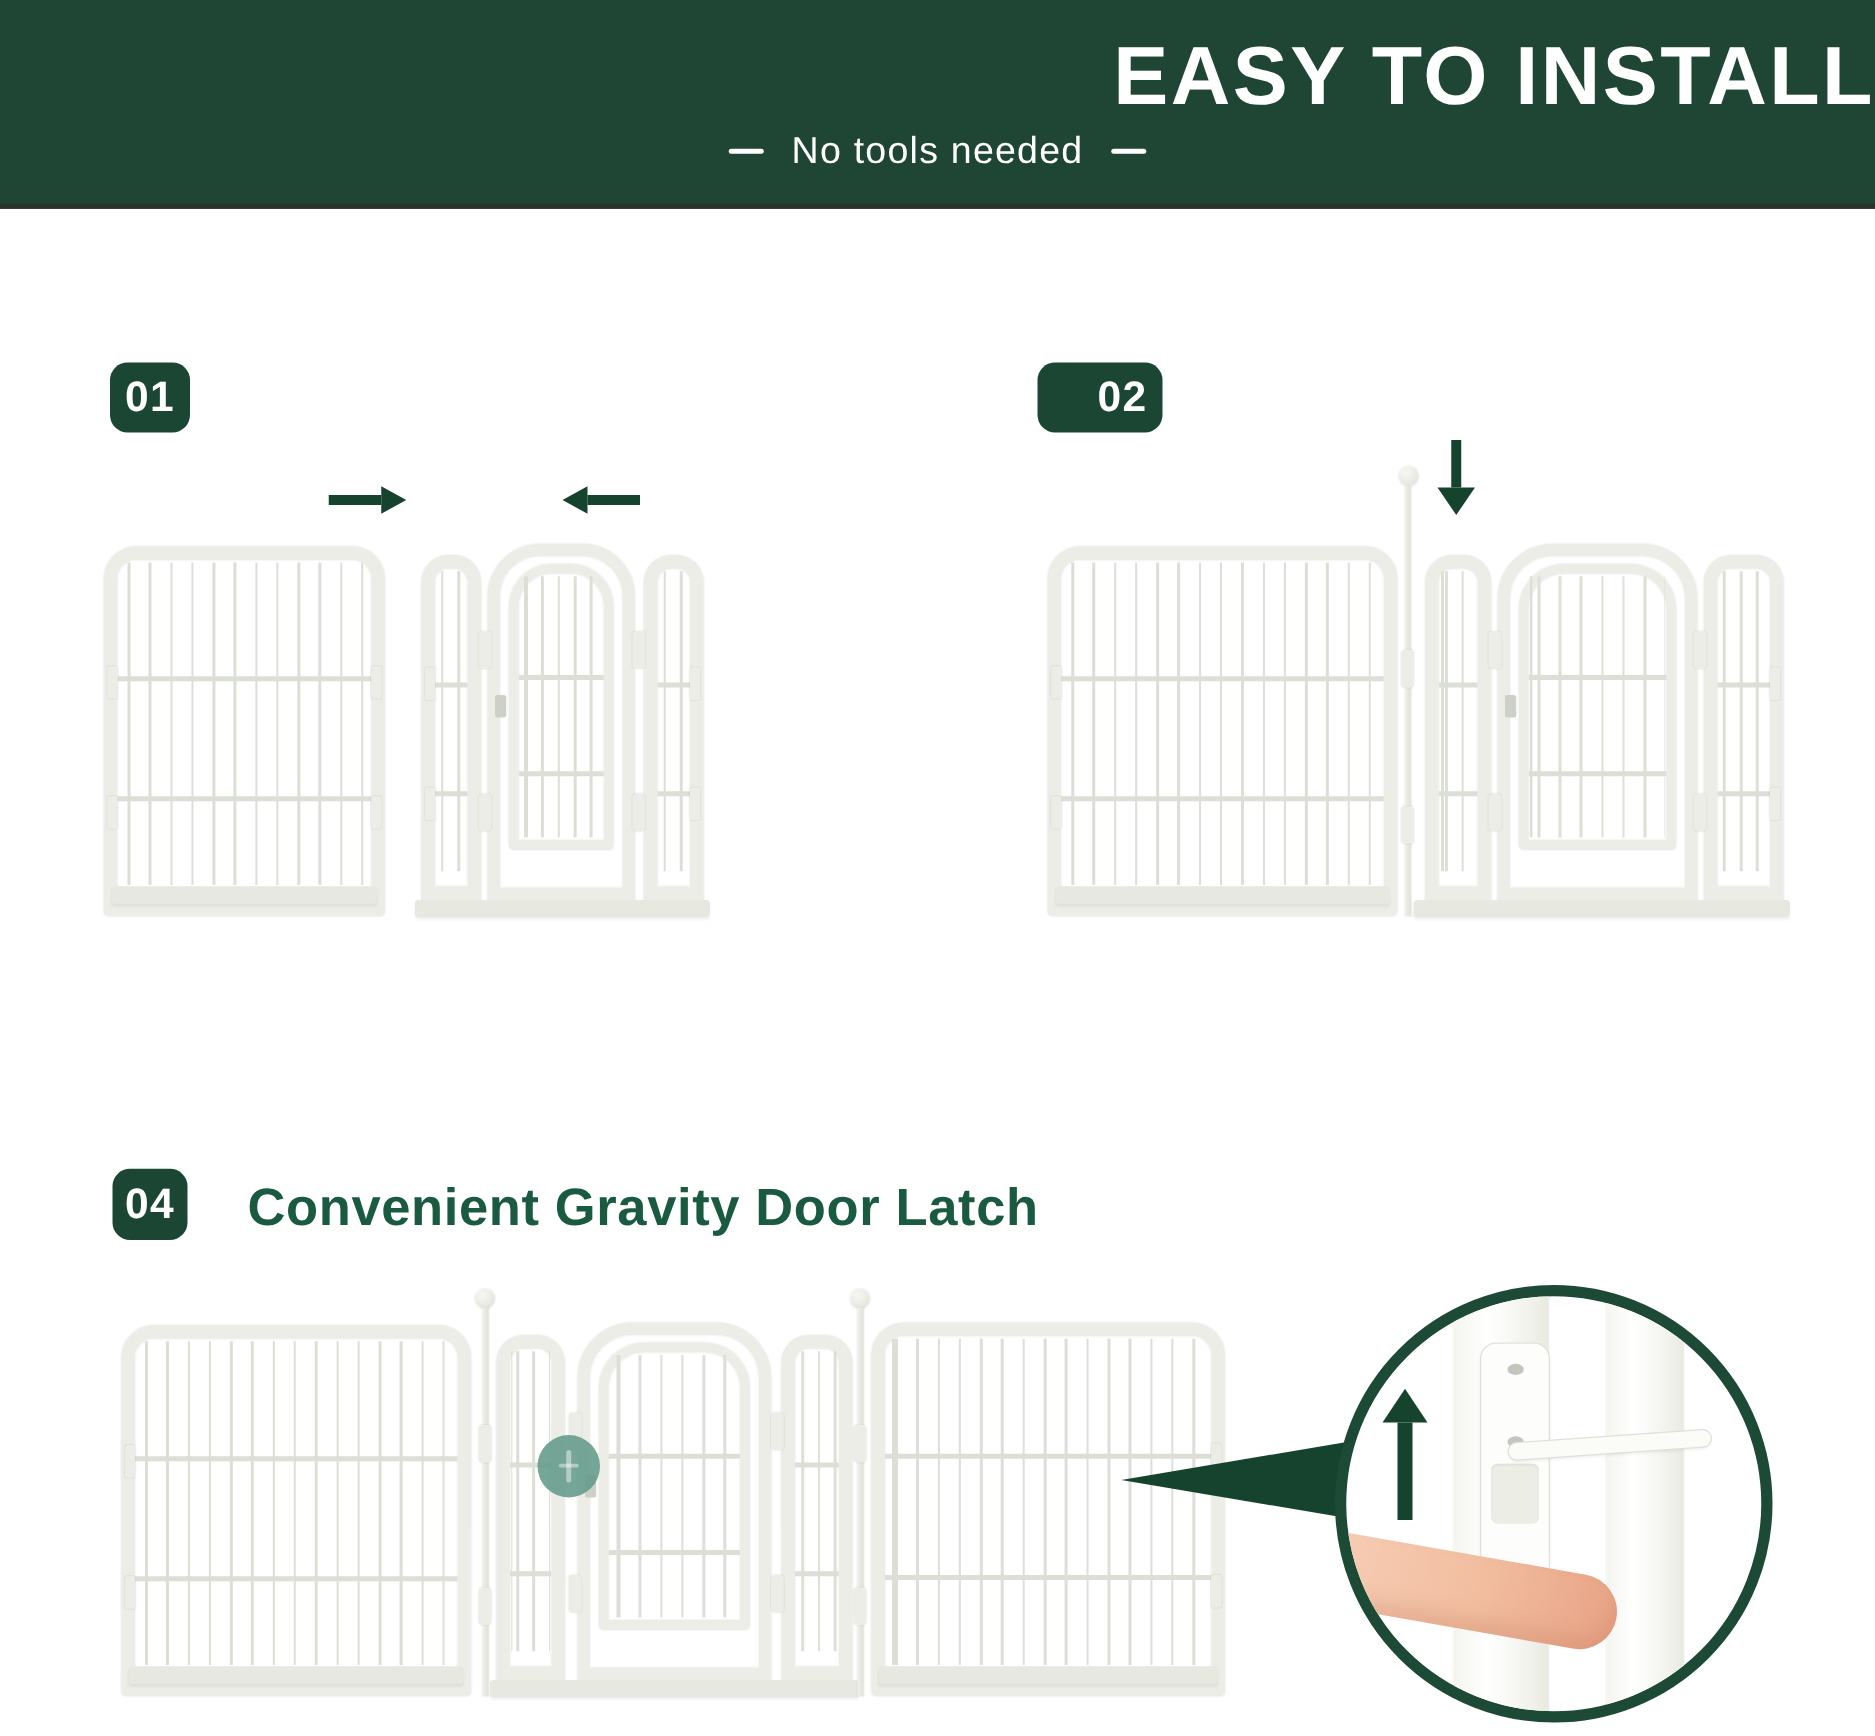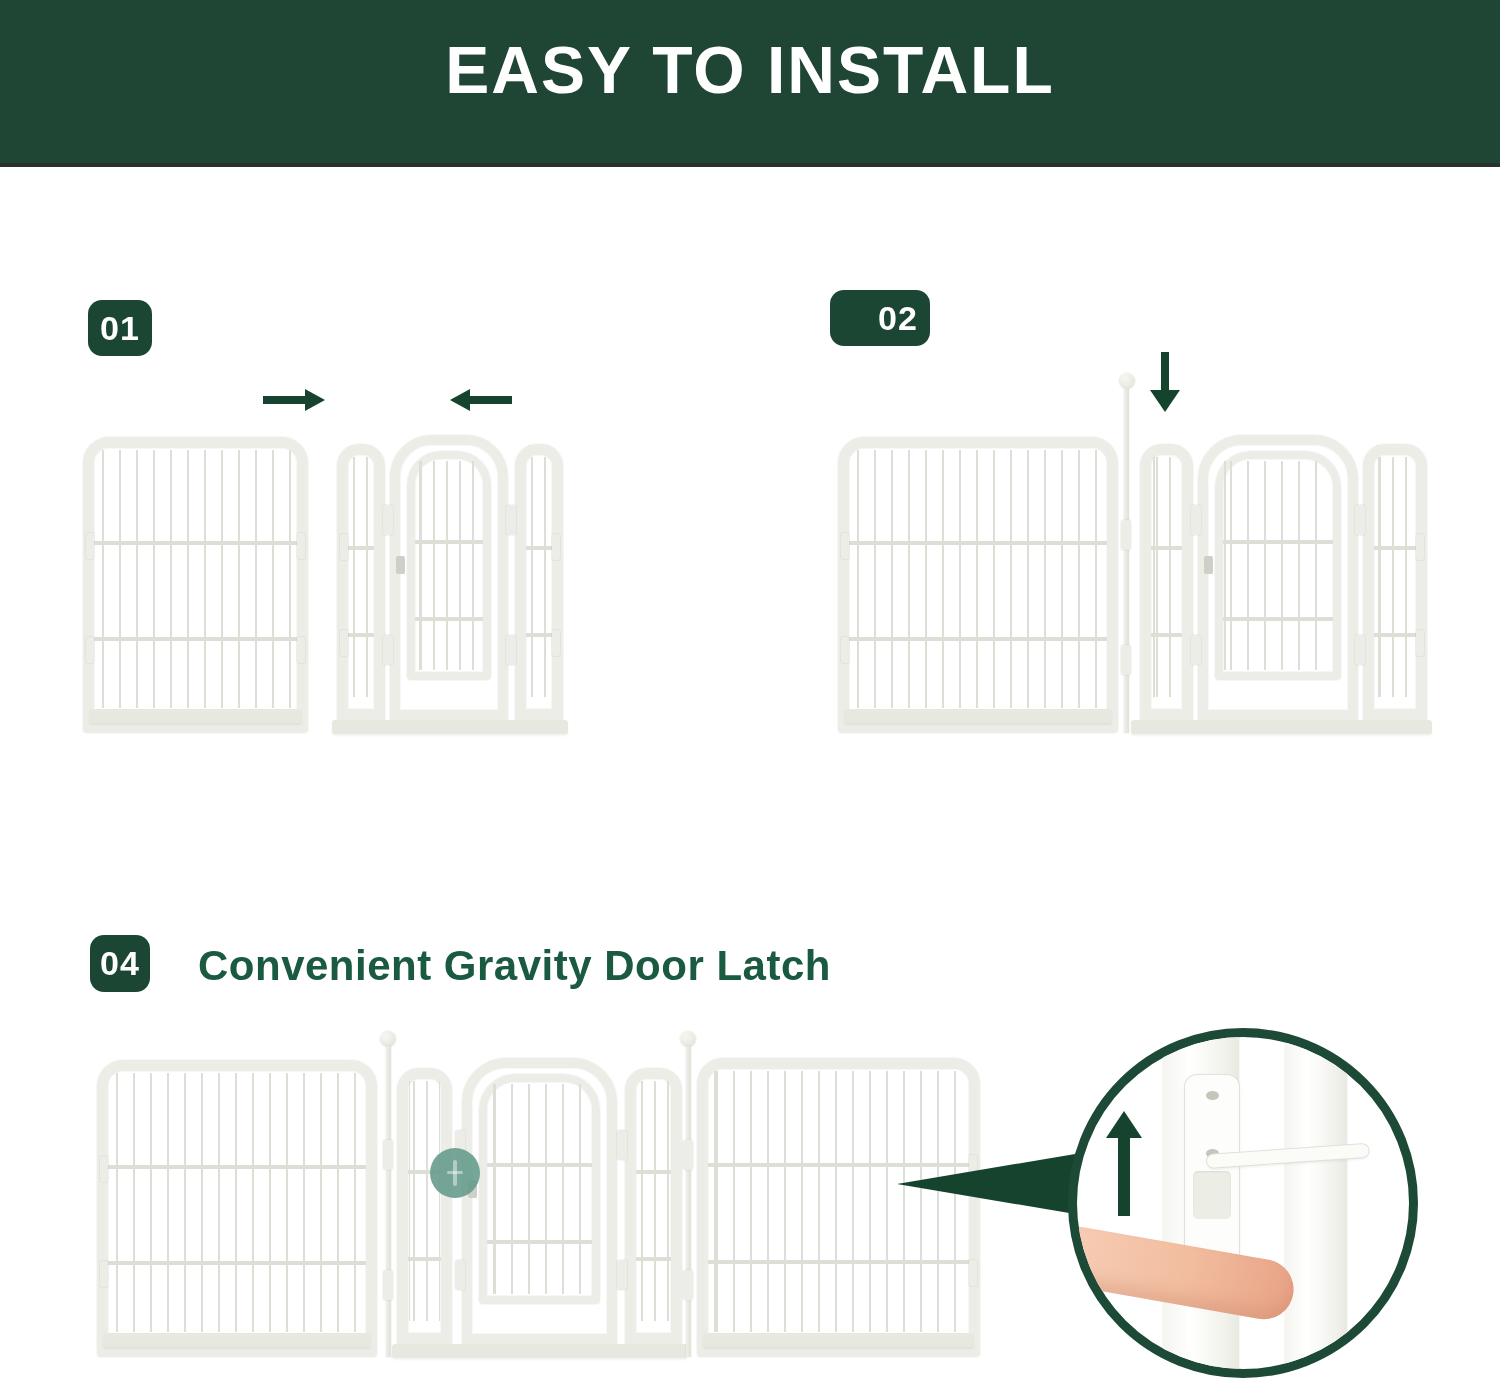--- a/index.html
+++ b/index.html
@@ -8,22 +8,22 @@
     font-family:"Liberation Sans",sans-serif;
   }
   
   .header{
     position:absolute;left:0;top:0;width:100%;height:167px;
     background:var(--header-bg,#1F4534);
     border-bottom:4px solid #2b312d;
     color:#fff;text-align:center;box-sizing:border-box;
   }
   .header h1{
-    margin:10px;padding-top:24px;font-size:66px;line-height:72px;font-weight:900;
-    letter-spacing:2px;color:#fff;
+    margin:0;padding-top:24px;font-size:66px;line-height:72px;font-weight:900;
+    letter-spacing:2px;color:#fff;text-align:right;
   }
   .subtitle-row{
     margin-top:8px;display:flex;align-items:center;justify-content:center;gap:22px;
   }
   .subtitle-dash{width:28px;height:4px;background:#fff;border-radius:2px;}
   .subtitle-text{font-size:30px;font-weight:500;letter-spacing:1px;color:#fff;}
   
   .badge{
     position:absolute;width:64px;height:56px;border-radius:14px;
     background:var(--badge-bg,#1C4634);color:#fff;font-size:34px;font-weight:800;
@@ -123,23 +123,28 @@
     box-shadow:inset 0 -10px 14px rgba(190,120,90,0.25);
   }
 </style>
 </head>
 <body>
 
 <div class="canvas">
 
   <div class="header">
     <h1>EASY TO INSTALL</h1>
-  </div>
-
-  <div class="badge" style="left:88px;top:300px;">
+    <div class="subtitle-row">
+      <span class="subtitle-dash"></span>
+      <span class="subtitle-text">No tools needed</span>
+      <span class="subtitle-dash"></span>
+    </div>
+  </div>
+
+  <div class="badge" style="left:88px;top:290px;">
     <span>01</span>
   </div>
 
   <div class="arrow-h arrow-right" style="left:263px;top:389px;">
     <span class="shaft"></span>
       <span class="head"></span>
   </div>
   <div class="arrow-h arrow-left" style="left:450px;top:389px;">
     <span class="shaft"></span>
       <span class="head"></span>

